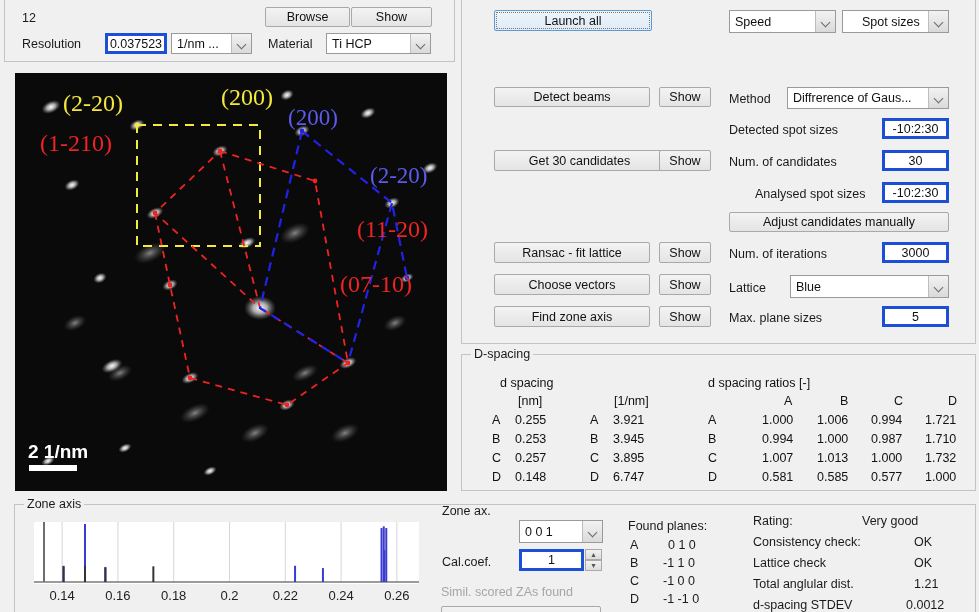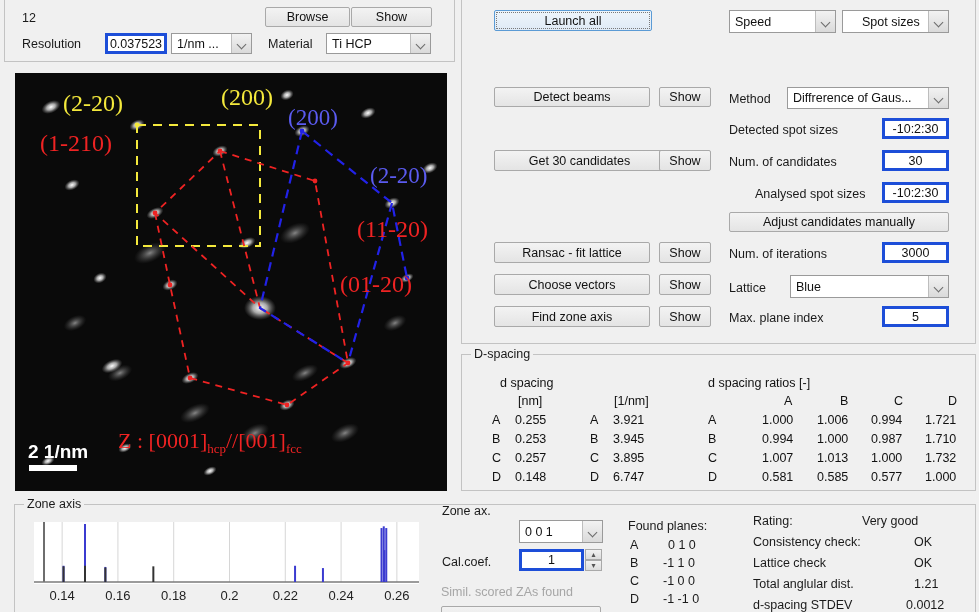--- a/index.html
+++ b/index.html
@@ -179,26 +179,22 @@
 
     <rect x="14" y="392" width="48" height="6" fill="#ffffff"></rect>
   </svg>
 
   <div class="ovl" style="left:48px;top:17px;color:#f4e93c;font-size:24px;">(2-20)</div>
   <div class="ovl" style="left:206px;top:11px;color:#f4e93c;font-size:24px;">(200)</div>
   <div class="ovl" style="left:273px;top:32px;color:#5b5bf0;font-size:23px;">(200)</div>
   <div class="ovl" style="left:25px;top:57px;color:#ef2323;font-size:24px;">(1-210)</div>
   <div class="ovl" style="left:355px;top:90px;color:#5b5bf0;font-size:23px;">(2-20)</div>
   <div class="ovl" style="left:342px;top:143px;color:#ef2323;font-size:24px;">(11-20)</div>
-  <div class="ovl" style="left:325px;top:198px;color:#ef2323;font-size:24px;">(01-20)</div>
-
-  <div class="ovl" style="left:103px;top:355px;color:#ef2323;font-size:22px;">
-    <span>Z :</span>
-    <span>[0001]</span><sub style="font-size:13px;">hcp</sub><span>//</span><span>[001]</span><sub style="font-size:13px;">fcc</sub>
-  </div>
+  <div class="ovl" style="left:325px;top:198px;color:#ef2323;font-size:24px;">(07-10)</div>
+
   <div class="ovl" style="left:13px;top:368px;color:#ffffff;font-family:'Liberation Sans',sans-serif;font-size:19px;font-weight:bold;">2 1/nm</div>
 </div>
 
 <div class="panel" style="left:461px;top:-10px;width:513px;height:352px;">
   
 </div>
 
 <div class="btn primary" style="position:absolute;left:494px;top:10px;width:158px;height:21px;">Launch all</div>
 <div class="combo" style="position:absolute;left:729px;top:10px;width:107px;height:23px;">
   <span>Speed</span>
@@ -246,21 +242,21 @@
 <div class="lbl" style="left:729px;top:281px;">Lattice</div>
 <div class="combo" style="position:absolute;left:790px;top:275px;width:159px;height:23px;">
   <span>Blue</span>
   <span class="arrowbox">
       <span class="chev"></span>
     </span>
 </div>
 
 <div class="btn" style="position:absolute;left:494px;top:306px;width:156px;height:21px;">Find zone axis</div>
 <div class="btn" style="position:absolute;left:659px;top:306px;width:52px;height:21px;">Show</div>
-<div class="lbl" style="left:729px;top:311px;">Max. plane index</div>
+<div class="lbl" style="left:729px;top:311px;">Max. plane sizes</div>
 <div class="tf" style="position:absolute;left:882px;top:306px;width:67px;height:21px;">5</div>
 
 <div class="panel" style="left:461px;top:354px;width:513px;height:135px;">
   <span class="panel-title">D-spacing</span>
 </div>
 <div class="dsp" style="left:500px;top:376px;">d spacing</div>
 <div class="dsp" style="left:518px;top:394px;">[nm]</div>
 <div class="dsp" style="left:614px;top:394px;">[1/nm]</div>
 <div class="dsp" style="left:708px;top:376px;">d spacing ratios [-]</div>
 

